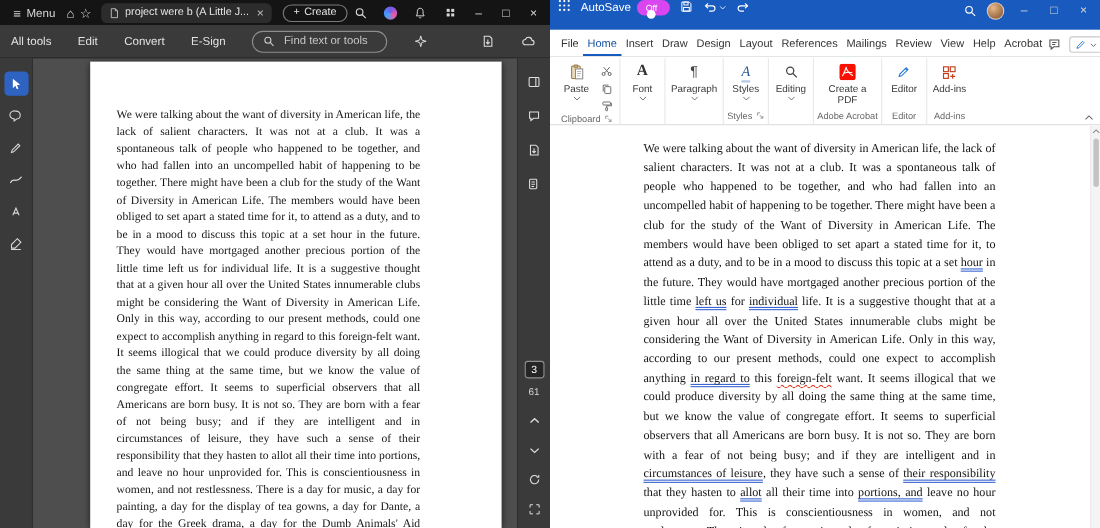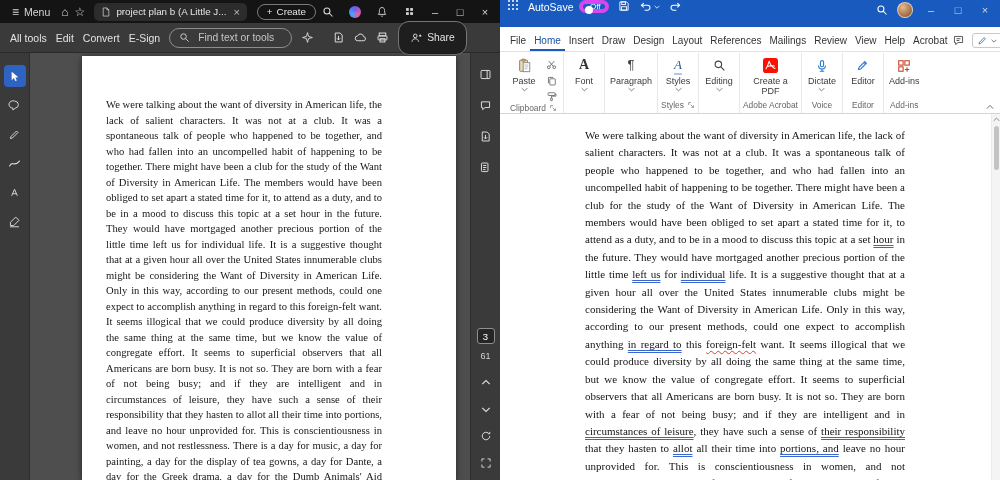--- a/index.html
+++ b/index.html
@@ -13,21 +13,21 @@
   .gl{font-size:12px;line-height:1;}
   .ac-ib{width:20px;height:19px;display:flex;align-items:center;justify-content:center;border-radius:3px;}
   .ac-tab{display:flex;align-items:center;gap:5px;background:#2c2c2c;border-radius:5px;height:18px;padding:0 7px;margin-left:6px;max-width:160px;}
   .ac-tab-title{font-size:9.8px;color:#e6e6e6;white-space:nowrap;overflow:hidden;}
   .ac-tab-close{font-size:11px;color:#bdbdbd;padding-left:2px;}
   .ac-create{display:flex;align-items:center;gap:4px;border:1px solid #7a7a7a;border-radius:10px;height:16px;padding:0 9px;font-size:9.8px;color:#e6e6e6;margin-left:8px;white-space:nowrap;}
   .ac-tb-right{margin-left:auto;display:flex;align-items:center;gap:7px;}
   .ai-circle{width:12px;height:12px;border-radius:50%;background:conic-gradient(#6f59f1,#e85ba0,#3fa3ff,#6f59f1);}
   .winbtn{width:18px;height:19px;display:flex;align-items:center;justify-content:center;font-size:11px;color:#d6d6d6;}
 
-  .ac-toolbar{height:30px;background:#3a3a3a;display:flex;align-items:center;padding:0 10px;gap:9px;color:#e2e2e2;font-size:10.5px;border-bottom:1px solid #2a2a2a;flex:0 0 auto;}
+  .ac-toolbar{height:30px;background:#3a3a3a;display:flex;align-items:center;padding:0 10px;gap:24px;color:#e2e2e2;font-size:10.5px;border-bottom:1px solid #2a2a2a;flex:0 0 auto;}
   .ac-nav{white-space:nowrap;}
   .ac-search{display:flex;align-items:center;gap:6px;border:1px solid #8d8d8d;border-radius:12px;height:20px;padding:0 9px;}
   .ac-search input{background:transparent;border:none;outline:none;color:#e2e2e2;font-size:10.3px;width:86px;font-family:"Liberation Sans",sans-serif;}
   .ac-search input::placeholder{color:#c6c6c6;}
   .vdiv{width:1px;height:16px;background:#5d5d5d;}
   .tbicon{width:18px;height:18px;display:flex;align-items:center;justify-content:center;color:#dedede;}
   .ac-share{display:flex;align-items:center;gap:5px;background:#1e1e1e;border:1px solid #767676;border-radius:11px;height:21px;padding:16px 11px;font-size:10.3px;margin-left:auto;margin-right:62px;white-space:nowrap;}
 
   .ac-body{flex:1;display:flex;min-height:0;}
   .ac-leftrail{width:30px;background:#3a3a3a;border-right:1px solid #2e2e2e;display:flex;flex-direction:column;align-items:center;padding-top:12px;gap:7px;flex:0 0 auto;}
@@ -42,21 +42,21 @@
   .rail-pagebox{width:18px;height:16px;border:1px solid #8f8f8f;border-radius:3px;background:#252525;color:#fff;font-size:9.5px;display:flex;align-items:center;justify-content:center;}
   .rail-total{font-size:9px;color:#d2d2d2;margin-top:7px;}
   .rail-bottom{display:flex;flex-direction:column;align-items:center;gap:9px;margin-top:12px;}
 
   
   .word{width:500px;height:480px;display:flex;flex-direction:column;background:#fff;flex:0 0 auto;}
   .wd-titlebar{height:27px;background:#185abd;color:#fff;display:flex;align-items:flex-start;font-size:10.5px;padding:0 6px 0 8px;gap:9px;position:relative;flex:0 0 auto;}
   .dots9{display:grid;grid-template-columns:repeat(3,3px);grid-auto-rows:3px;gap:1px;}
   .dots9 i{width:2px;height:2px;background:#fff;border-radius:50%;}
   .autosave{display:flex;align-items:center;gap:5px;white-space:nowrap;}
-  .toggle{width:30px;height:13px;border:4px solid #d946ef;border-radius:7px;position:relative;display:flex;align-items:center;justify-content:flex-end;padding:0 4px;font-size:8px;}
+  .toggle{width:30px;height:13px;border:7px solid #d946ef;border-radius:7px;position:relative;display:flex;align-items:center;justify-content:flex-end;padding:0 4px;font-size:8px;}
   .knob{width:8px;height:8px;background:#fff;border-radius:50%;position:absolute;left:2px;top:1.5px;}
   .wd-title{position:absolute;left:50%;top:50%;transform:translate(-50%,-50%);display:flex;align-items:center;gap:5px;font-size:10.8px;white-space:nowrap;}
   .wd-tb-right{margin-left:auto;display:flex;align-items:center;gap:9px;}
   .avatar{width:16px;height:16px;border-radius:50%;background:radial-gradient(circle at 35% 30%,#e8b98a,#9c6b43 70%,#5f3c22);border:1px solid rgba(255,255,255,.6);}
 
   .wd-tabs{height:25px;display:flex;align-items:flex-end;background:#fff;border-bottom:1px solid #e3e3e3;font-size:10px;color:#333;padding:0 4px 0 6px;flex:0 0 auto;}
   .wd-tab{padding:5px 4px 5px;white-space:nowrap;}
   .wd-tab.active{color:#174f9e;box-shadow:inset 0 -2px 0 #185abd;font-weight:normal;margin-top:15px;}
   .wd-tabs-right{margin-left:auto;display:flex;align-items:center;gap:7px;padding-bottom:3px;}
   .mode-btn{display:flex;align-items:center;gap:3px;border:1px solid #c9c9c9;border-radius:3px;padding:1px 4px;}
@@ -100,21 +100,21 @@
         </div>
       <div class="ac-ib">
           <span class="gl">☆</span>
         </div>
       <div class="ac-tab">
         <span>
             <svg viewBox="0 0 16 16" width="10" height="12">
               <path d="M3.5 1.5 h6 l3 3 v10 h-9 Z M9.5 1.5 v3 h3" fill="none" stroke="#d0d0d0" stroke-width="1.2"></path>
             </svg>
           </span>
-        <span class="ac-tab-title">project plan b (A Little J...</span>
+        <span class="ac-tab-title">project were b (A Little J...</span>
         <span class="ac-tab-close">×</span>
       </div>
       <div class="ac-create">
         <span>+</span>
         <span>Create</span>
       </div>
       <div class="ac-tb-right">
         <div class="ac-ib">
             <svg viewBox="0 0 16 16" width="12" height="12">
               <g fill="none" stroke="#d6d6d6" stroke-width="1.4">
@@ -559,41 +559,20 @@
                 </svg>
               </span>
             <span class="rb-lbl">Create a PDF</span>
           </div>
         </div>
         <div class="rb-caption">
           <span>Adobe Acrobat</span>
         </div>
       </div>
 
-      <div class="rb-group">
-        <div class="rb-row">
-          <div class="rb-big">
-            <span class="icn">
-                <svg viewBox="0 0 16 16" width="14" height="14">
-                  <g fill="none" stroke="#2b7cd3" stroke-width="1.3">
-                    <rect x="6.2" y="1.8" width="3.6" height="7" rx="1.8"></rect>
-                    <path d="M4 7.5 a4 4 0 0 0 8 0 M8 11.5 V14 M5.5 14 h5"></path>
-                  </g>
-                </svg>
-              </span>
-            <span class="rb-lbl">Dictate</span>
-            <svg viewBox="0 0 10 6" width="7" height="5">
-                <path d="M1 1 L5 5 L9 1" fill="none" stroke="#666" stroke-width="1.2"></path>
-              </svg>
-          </div>
-        </div>
-        <div class="rb-caption">
-          <span>Voice</span>
-        </div>
-      </div>
 
       <div class="rb-group">
         <div class="rb-row">
           <div class="rb-big">
             <span class="icn">
                 <svg viewBox="0 0 16 16" width="13" height="13">
                   <g fill="none" stroke="#2b7cd3" stroke-width="1.3">
                     <path d="M3 13 L3.8 10.2 L10.8 3.2 L12.8 5.2 L5.8 12.2 Z"></path>
                     <path d="M9.8 4.2 l2 2"></path>
                   </g>

